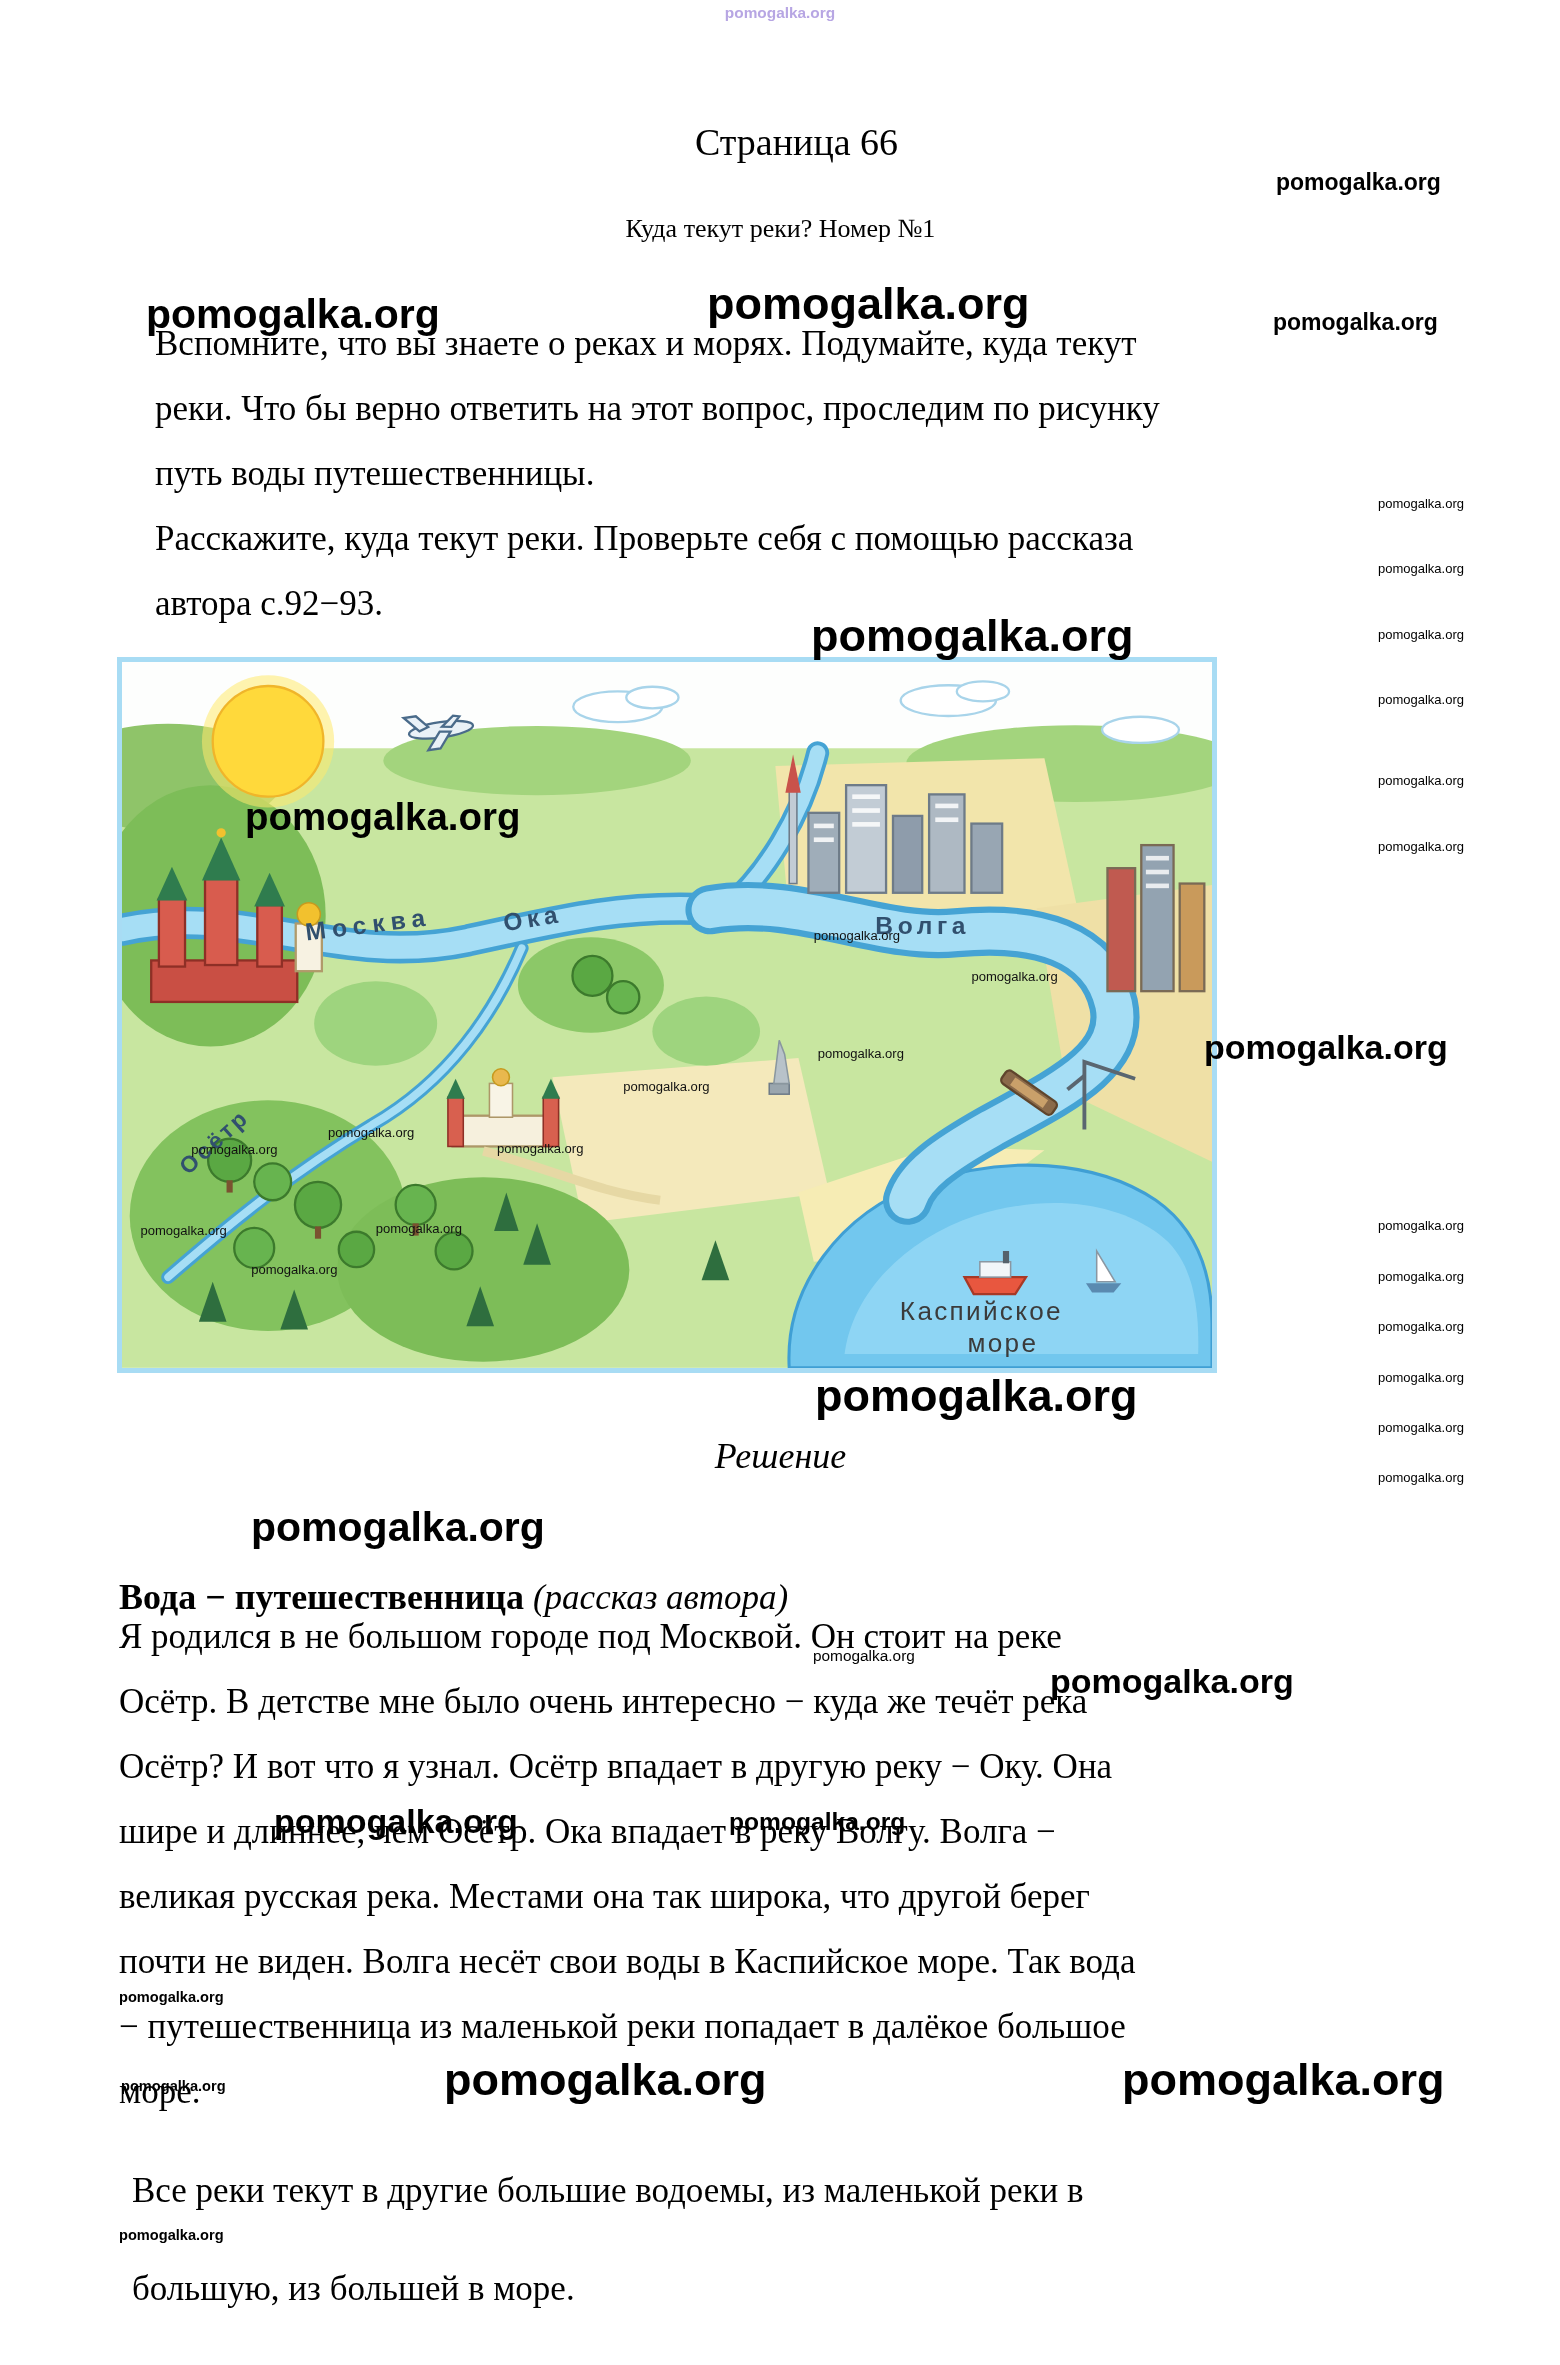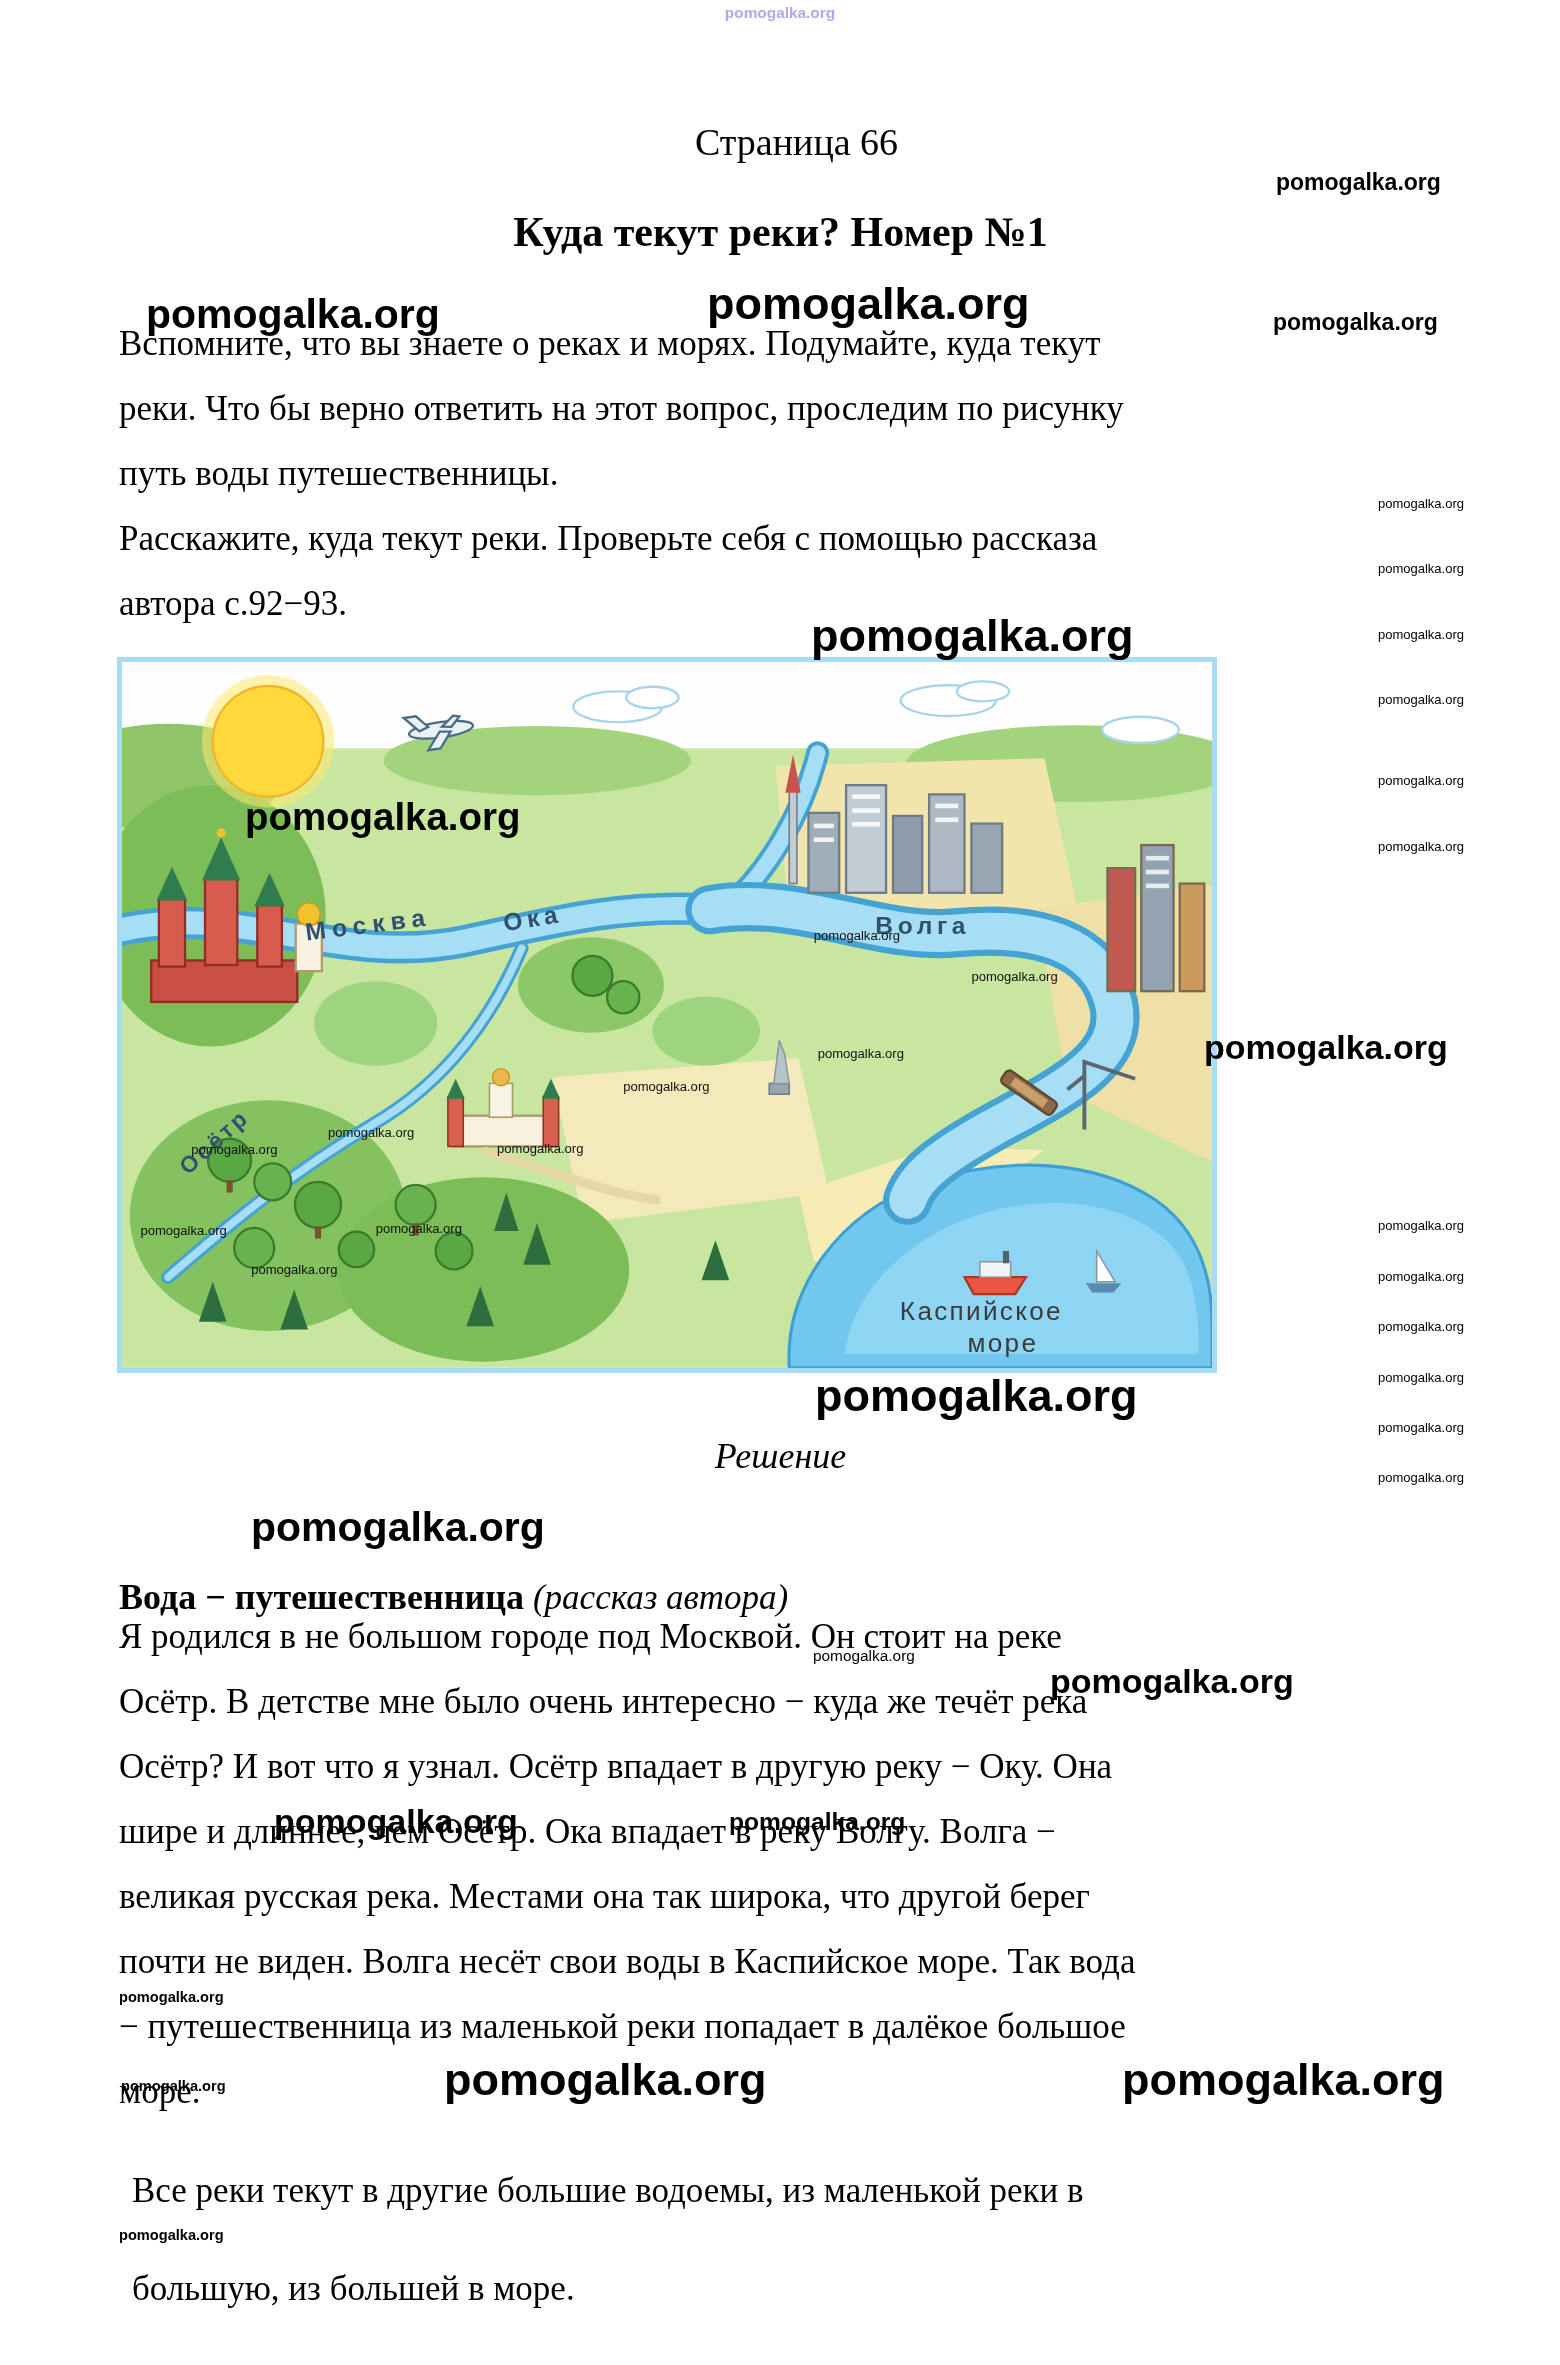--- a/index.html
+++ b/index.html
@@ -1,24 +1,24 @@
 <!DOCTYPE html>
 <html style="font-size:12.3px"><head>
 <meta charset="utf-8">
 <style>
   html,body{margin:0;padding:0;background:#ffffff;}
   .page{position:relative;width:1561px;height:2366px;background:#ffffff;overflow:hidden;
         font-family:"Liberation Serif",serif;color:#000;}
   .centered{position:absolute;left:0;width:100%;text-align:center;white-space:nowrap;}
   .page-title{top:120px;font-size:38px;padding-left:16px;}
-  .task-title{top:208px;font-size:42px;font-weight:bold;}
+  .task-title{top:214px;font-size:26px;}
   .solution-title{top:1435px;font-size:36px;font-style:italic;}
   .textline{position:absolute;left:132px;font-size:35px;white-space:nowrap;}
   .block{position:absolute;left:119px;font-size:35px;line-height:65px;white-space:nowrap;}
-  .intro-block{top:311px;}
+  .intro-block{top:311px;margin-left:36px;}
   .story-block{top:1604px;}
   .story-heading{position:absolute;left:119px;top:1544px;font-size:36px;white-space:nowrap;margin-top:32px;}
   .story-heading .b{font-weight:bold;}
   .story-heading .i{font-style:italic;font-size:35px;}
   .outro-1{top:2171px;}
   .outro-2{top:2269px;}
   .map-frame{position:absolute;left:117px;top:657px;border:5.4px solid #a8dcf4;background:#fff;}
   .map-frame svg{display:block;}
   .wm{position:absolute;font-family:"Liberation Sans",sans-serif;color:#000;
       white-space:nowrap;line-height:1;}

